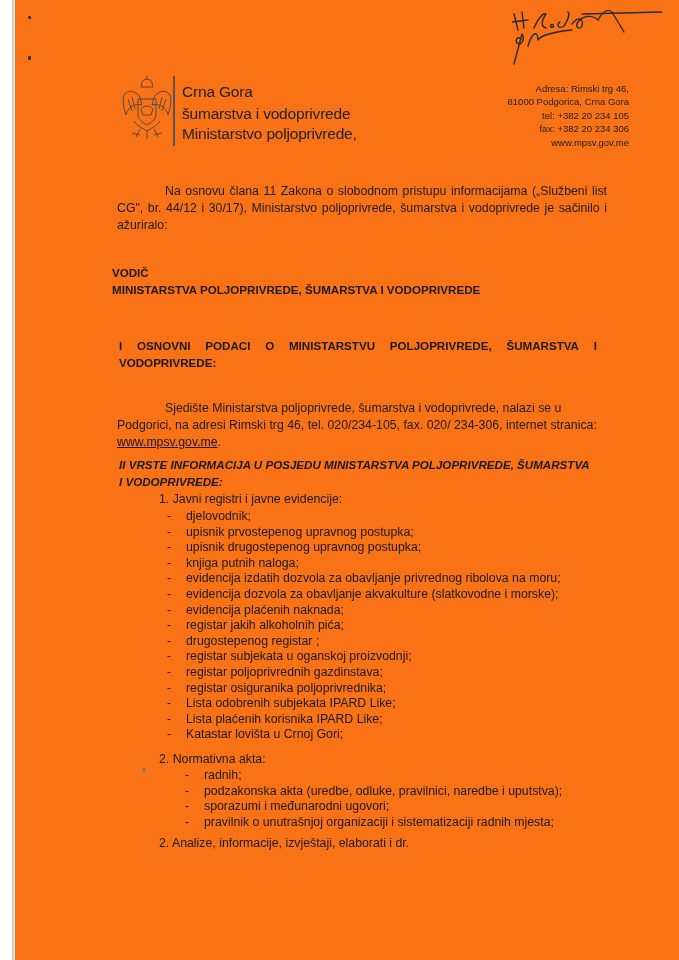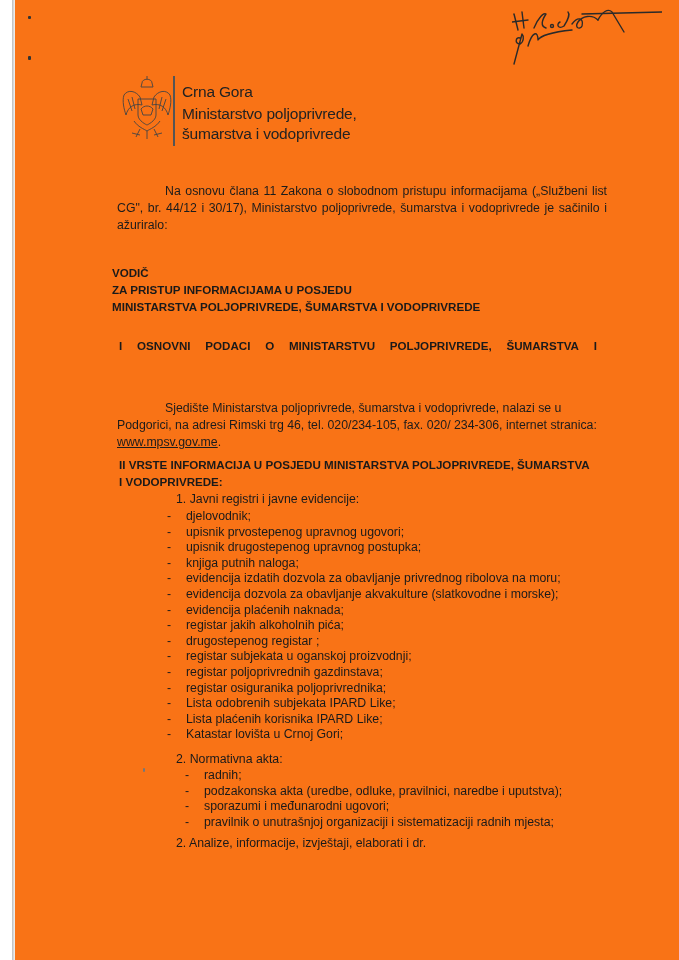--- a/index.html
+++ b/index.html
@@ -30,21 +30,21 @@
 
     .title { position: absolute; left: 100px; width: 480px; font-weight: bold; font-size: 11.6px; line-height: 17px; }
     .title div { white-space: nowrap; }
 
     .sec-heading { position: absolute; left: 107px; width: 478px; font-weight: bold; font-size: 11.6px; line-height: 17px; }
     .sec1 .line1 { display: flex; justify-content: space-between; }
 
     .seat { left: 105px; top: 400px; width: 490px; }
     .seat a { color: #1c1c1c; text-decoration: underline; }
 
-    .list-header { position: absolute; font-size: 12.3px; line-height: 17px; white-space: nowrap; margin-left: 17px; }
+    .list-header { position: absolute; font-size: 12.3px; line-height: 17px; white-space: nowrap; }
     .list { position: absolute; margin: 0; padding: 0; list-style: none; font-size: 12.3px; line-height: 15.6px; }
     .list li { position: relative; white-space: nowrap; padding-left: 19px; }
     .list li .dash { position: absolute; left: 0; top: 0; }
   </style>
 </head>
 <body>
 
 <div class="page">
   <div class="left-edge"></div>
   <div class="speck" style="left:16px;top:16px;width:3px;height:3px;"></div>
@@ -77,57 +77,64 @@
       <path d="M21 34 C 24 30, 30 30, 33 34 L 31 40 L 23 40 Z"></path>
       <path d="M14 46 C 18 52, 24 54, 27 56 C 30 54, 36 52, 40 46"></path>
       <path d="M20 54 L 16 62 M 34 54 L 38 62 M 27 56 L 27 64"></path>
       <path d="M12 58 L 20 60 M 42 58 L 34 60"></path>
     </g>
   </svg>
   <div class="logo-divider"></div>
 
   <div class="org">
     <div class="country">Crna Gora</div>
+    <div>šumarstva i vodoprivrede</div>
     <div>Ministarstvo poljoprivrede,</div>
-    <div>šumarstva i vodoprivrede</div>
   </div>
 
+  <div class="address">
+    <div>Adresa: Rimski trg 46,</div>
+    <div>81000 Podgorica, Crna Gora</div>
+    <div>tel: +382 20 234 105</div>
+    <div>fax: +382 20 234 306</div>
+    <div>www.mpsv.gov.me</div>
+  </div>
 
   <div class="para intro"><span class="indent"></span><span>Na osnovu člana 11 Zakona o slobodnom pristupu informacijama („Službeni list CG", br. 44/12 i 30/17), Ministarstvo poljoprivrede, šumarstva i vodoprivrede je sačinilo i ažuriralo:</span></div>
 
   <div class="title" style="top:264px;">
     <div>VODIČ</div>
-    <div>ZA PRISTUP INFORMACIJAMA U POSJEDU</div>
     <div>MINISTARSTVA POLJOPRIVREDE, ŠUMARSTVA I VODOPRIVREDE</div>
   </div>
 
   <div class="sec-heading sec1" style="top:337px;">
     <div class="line1">
       <span>I</span>
       <span>OSNOVNI</span>
       <span>PODACI</span>
       <span>O</span>
       <span>MINISTARSTVU</span>
       <span>POLJOPRIVREDE,</span>
       <span>ŠUMARSTVA</span>
       <span>I</span>
     </div>
+    <div>VODOPRIVREDE:</div>
   </div>
 
   <div class="para seat"><span class="indent"></span><span>Sjedište Ministarstva poljoprivrede, šumarstva i vodoprivrede, nalazi se u Podgorici, na adresi Rimski trg 46, tel. 020/234-105, fax. 020/ 234-306, internet stranica: </span><a>www.mpsv.gov.me</a><span>.</span></div>
 
-  <div class="sec-heading" style="top:456px;">
+  <div class="sec-heading" style="top:456px;font-style:italic;">
     <div style="white-space:nowrap;">II VRSTE INFORMACIJA U POSJEDU MINISTARSTVA POLJOPRIVREDE, ŠUMARSTVA</div>
     <div>I VODOPRIVREDE:</div>
   </div>
 
   <div class="list-header" style="left:147px;top:491px;">1. Javni registri i javne evidencije:</div>
   <ul class="list" style="left:155px;top:509px;">
     <li><span class="dash">-</span><span>djelovodnik;</span></li>
-    <li><span class="dash">-</span><span>upisnik prvostepenog upravnog ugovori;</span></li>
+    <li><span class="dash">-</span><span>upisnik prvostepenog upravnog postupka;</span></li>
     <li><span class="dash">-</span><span>upisnik drugostepenog upravnog postupka;</span></li>
     <li><span class="dash">-</span><span>knjiga putnih naloga;</span></li>
     <li><span class="dash">-</span><span>evidencija izdatih dozvola za obavljanje privrednog ribolova na moru;</span></li>
     <li><span class="dash">-</span><span>evidencija dozvola za obavljanje akvakulture (slatkovodne i morske);</span></li>
     <li><span class="dash">-</span><span>evidencija plaćenih naknada;</span></li>
     <li><span class="dash">-</span><span>registar jakih alkoholnih pića;</span></li>
     <li><span class="dash">-</span><span>drugostepenog registar ;</span></li>
     <li><span class="dash">-</span><span>registar subjekata u  oganskoj proizvodnji;</span></li>
     <li><span class="dash">-</span><span>registar poljoprivrednih gazdinstava;</span></li>
     <li><span class="dash">-</span><span>registar osiguranika poljoprivrednika;</span></li>

